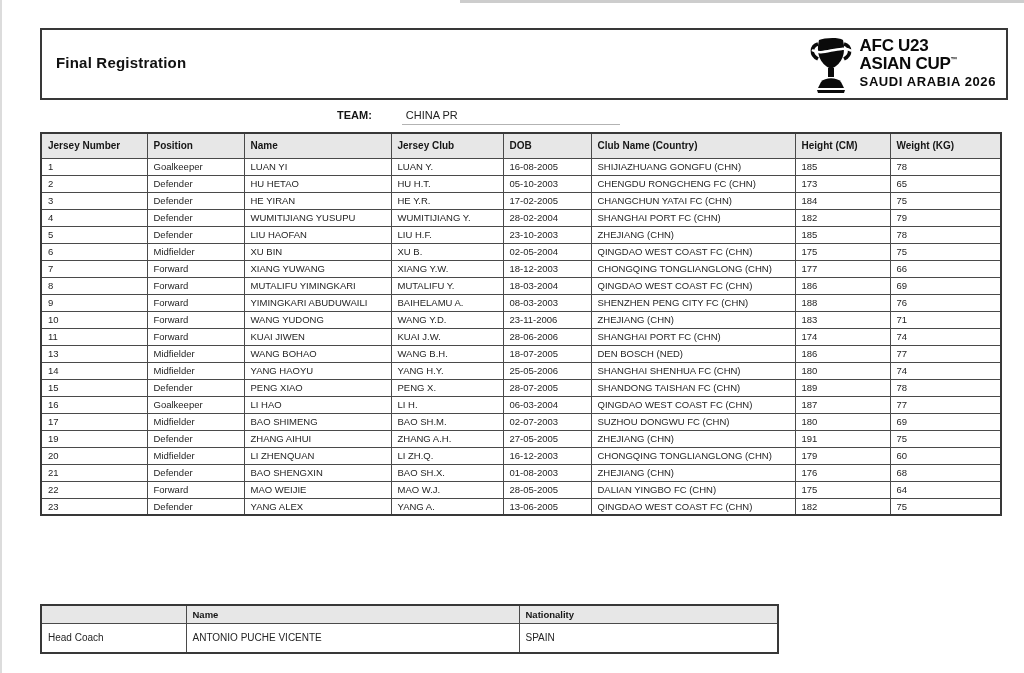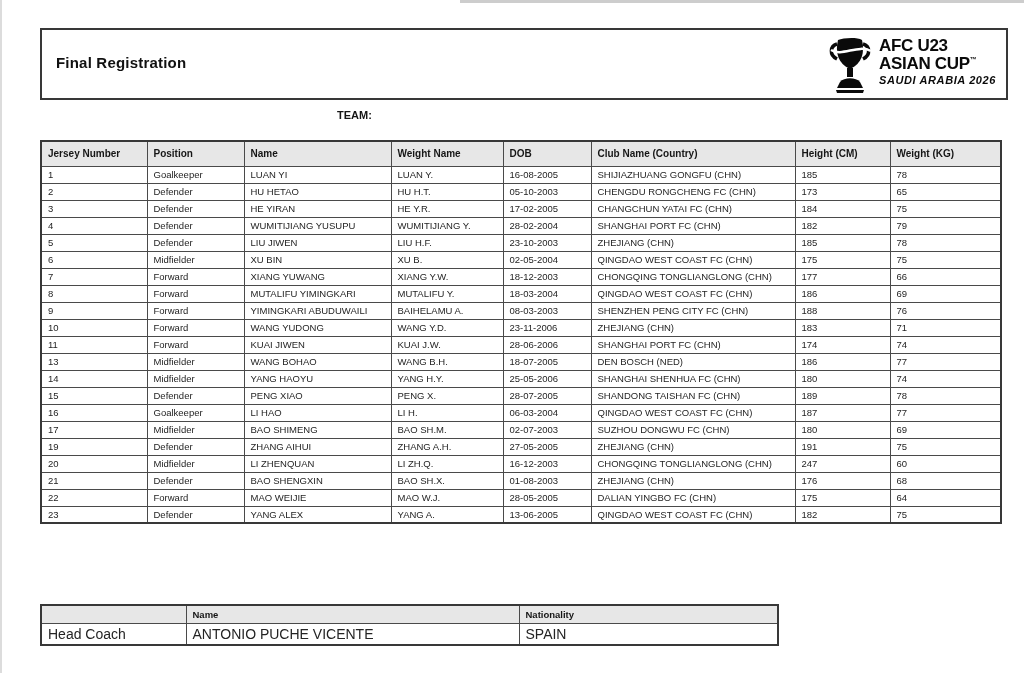--- a/index.html
+++ b/index.html
@@ -11,39 +11,39 @@
 
   
   .header-box { position:absolute; left:40px; top:28px; width:968px; height:72px; border:2px solid var(--border_dark,#3c3c3c); background:#fff; }
   .doc-title { position:absolute; left:14px; top:24px; font-size:15px; font-weight:bold; letter-spacing:.2px; color:#111; }
   .logo { position:absolute; right:10px; top:7px; height:58px; display:flex; gap:5px; }
   .logo svg { display:block; }
   .logo-text { display:flex; flex-direction:column; line-height:1; color:#0a0a0a; }
   .logo-l1 { font-size:17px; font-weight:900; letter-spacing:-.3px; }
   .logo-l2 { font-size:17px; font-weight:900; letter-spacing:-.3px; margin-top:1px; white-space:nowrap; }
   .logo-tm { font-size:7px; font-weight:700; vertical-align:super; }
-  .logo-l3 { font-size:11px; font-weight:700; letter-spacing:.6px; margin-top:3px; white-space:nowrap;font-style:italic; }
+  .logo-l3 { font-size:13px; font-weight:700; letter-spacing:.6px; margin-top:3px; white-space:nowrap; }
 
   
   .team-line { position:absolute; left:337px; top:109px; display:flex; align-items:baseline; font-size:11px; }
   .team-label { font-weight:bold; color:#151515; }
   .team-value { margin-left:30px; display:inline-block; width:218px; padding:0 0 3px 4px; border-bottom:1px solid #b3b3b3; color:#222; }
 
   
   table { border-collapse:collapse; table-layout:fixed; background:#fff; }
   th, td { border:1px solid var(--border_mid,#4a4a4a); text-align:left; padding:0 0 0 6px; overflow:hidden; white-space:nowrap; }
   th { background:var(--header_bg,#e7e7e7); font-weight:bold; color:#161616; }
 
-  .roster { position:absolute; left:40px; top:140px; width:960px; border:2px solid var(--border_dark,#333); }
+  .roster { position:absolute; left:40px; top:132px; width:960px; border:2px solid var(--border_dark,#333); }
   .roster th { height:25px; font-size:10px; }
   .roster td { height:17px; font-size:9.5px; color:#242424; }
 
   .staff { position:absolute; left:40px; top:604px; width:737px; border:2px solid var(--border_dark,#333); }
   .staff th { height:18px; font-size:9.5px; }
-  .staff td { height:22px; font-size:14px; color:#242424; }
+  .staff td { height:30px; font-size:10px; color:#242424; }
 </style>
 </head>
 <body>
 
 <div class="top-strip"></div>
 <div class="left-edge"></div>
 
 <div class="header-box">
   <div class="doc-title">Final Registration</div>
   <div class="logo">
@@ -61,39 +61,40 @@
     <div class="logo-text">
       <span class="logo-l1">AFC U23</span>
       <span class="logo-l2"><span>ASIAN CUP</span><span class="logo-tm">™</span></span>
       <span class="logo-l3">SAUDI ARABIA 2026</span>
     </div>
   </div>
 </div>
 
 <div class="team-line">
   <span class="team-label">TEAM:</span>
+  <span class="team-value">CHINA PR</span>
 </div>
 
 <table class="roster">
   <colgroup>
     <col style="width:106px">
       <col style="width:97px">
       <col style="width:147px">
       <col style="width:112px">
     <col style="width:88px">
       <col style="width:204px">
       <col style="width:95px">
       <col style="width:111px">
   </colgroup>
   <thead>
     <tr>
       <th>Jersey Number</th>
       <th>Position</th>
       <th>Name</th>
-      <th>Weight Name</th>
+      <th>Jersey Club</th>
       <th>DOB</th>
       <th>Club Name (Country)</th>
       <th>Height (CM)</th>
       <th>Weight (KG)</th>
     </tr>
   </thead>
   <tbody>
   <tr>
     <td>1</td>
     <td>Goalkeeper</td>
@@ -134,21 +135,21 @@
     <td>WUMITIJIANG Y.</td>
     <td>28-02-2004</td>
     <td>SHANGHAI PORT FC (CHN)</td>
     <td>182</td>
     <td>79</td>
   </tr>
 
   <tr>
     <td>5</td>
     <td>Defender</td>
-    <td>LIU JIWEN</td>
+    <td>LIU HAOFAN</td>
     <td>LIU H.F.</td>
     <td>23-10-2003</td>
     <td>ZHEJIANG (CHN)</td>
     <td>185</td>
     <td>78</td>
   </tr>
 
   <tr>
     <td>6</td>
     <td>Midfielder</td>
@@ -283,21 +284,21 @@
     <td>75</td>
   </tr>
 
   <tr>
     <td>20</td>
     <td>Midfielder</td>
     <td>LI ZHENQUAN</td>
     <td>LI ZH.Q.</td>
     <td>16-12-2003</td>
     <td>CHONGQING TONGLIANGLONG (CHN)</td>
-    <td>247</td>
+    <td>179</td>
     <td>60</td>
   </tr>
 
   <tr>
     <td>21</td>
     <td>Defender</td>
     <td>BAO SHENGXIN</td>
     <td>BAO SH.X.</td>
     <td>01-08-2003</td>
     <td>ZHEJIANG (CHN)</td>

